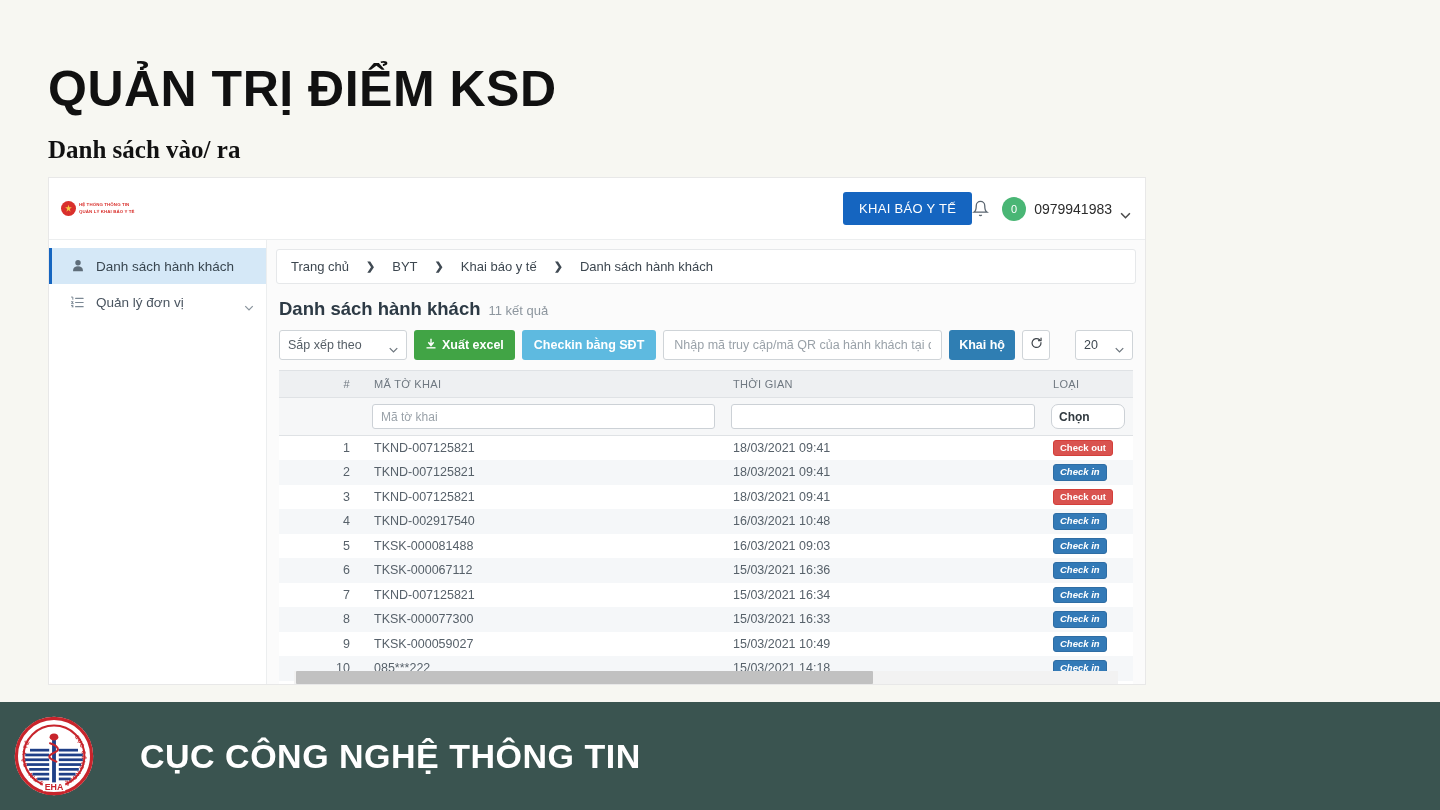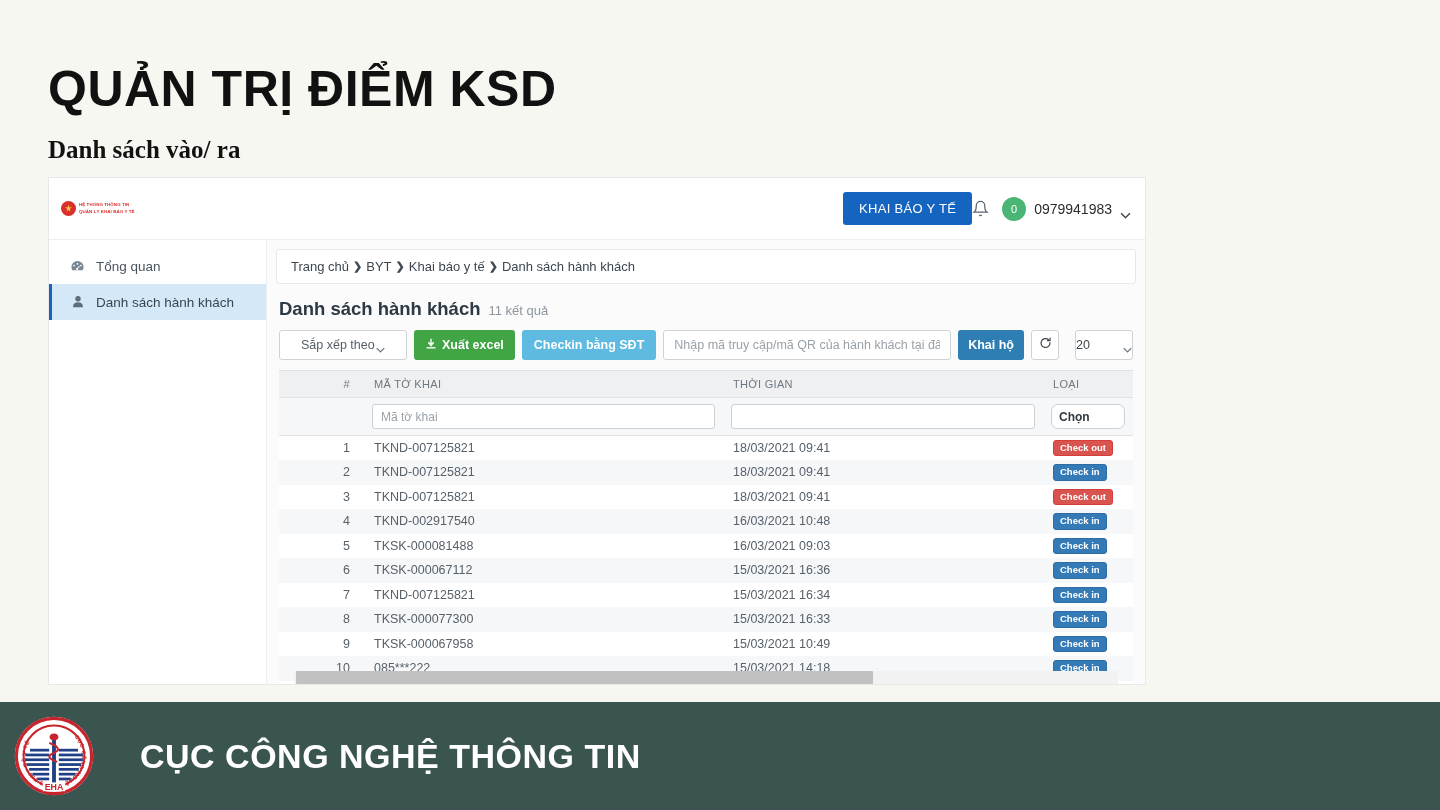--- a/index.html
+++ b/index.html
@@ -195,21 +195,21 @@
     flex-direction: column;
     min-width: 0;
   }
   .breadcrumb {
     background: #ffffff;
     border: 1px solid #e6e8ea;
     border-radius: 3px;
     height: 35px;
     display: flex;
     align-items: center;
-    gap: 4px;
+    gap: 17px;
     padding: 0 14px;
     font-size: 13px;
     color: #3d4750;
     flex: none;
   }
   .crumb { cursor: pointer; white-space: nowrap; }
   .crumb.last { cursor: default; }
   .crumb-sep { color: #404a53; font-size: 11px; font-weight: 700; }
 
   .page-title-row {
@@ -232,21 +232,21 @@
   }
   .select-sort {
     width: 128px; height: 30px;
     border: 1px solid #cfd4d8;
     border-radius: 3px;
     background: #ffffff;
     font-size: 12.5px;
     color: #555e66;
     display: flex;
     align-items: center;
-    padding: 0 21px;
+    padding: 0 8px;
     cursor: pointer;
   }
   .select-sort .sel-caret { margin-left: auto; width: 9px; height: 6px; color: #6d767e; }
   .btn-excel {
     height: 30px;
     background: #41a445;
     color: #fff;
     border: none; border-radius: 3px;
     font-size: 12.5px; font-weight: 700;
     padding: 0 11px;
@@ -289,28 +289,28 @@
     width: 28px; height: 30px;
     border: 1px solid #cfd4d8;
     border-radius: 3px;
     background: #fff;
     display: flex; align-items: center; justify-content: center;
     cursor: pointer;
     color: #41474d;
   }
   .select-page {
     width: 58px; height: 30px;
-    margin-left: 9px;
+    margin-left: 18px;
     border: 1px solid #cfd4d8;
     border-radius: 3px;
     background: #fff;
     font-size: 12.5px;
     color: #3d4750;
     display: flex; align-items: center;
-    padding: 0 0;
+    padding: 0 8px;
     cursor: pointer;
     justify-content: center;
   }
   .select-page .sel-caret { margin-left: auto; width: 9px; height: 6px; color: #6d767e; }
 
   
   .table-wrap { flex: 1; min-height: 0; position: relative; padding: 0 3px; }
   table.grid { width: 100%; border-collapse: collapse; table-layout: fixed; }
   table.grid th {
     background: #eef0f2;
@@ -371,21 +371,21 @@
   .badge {
     display: inline-block;
     font-size: 9.5px;
     font-weight: 700;
     color: #ffffff;
     border-radius: 3px;
     padding: 2px 6px 2.5px 6px;
     line-height: 1.05;
     white-space: nowrap;
   }
-  .badge.checkin { background: #337ab7; border: 1px solid #2e6da4; }
+  .badge.checkin { background: #337ab7; border: 1px solid #2e6da4; font-style: italic; }
   .badge.checkout { background: #d9534f; border: 1px solid #d43f3a; }
 
   
   .hscroll {
     flex: none;
     height: 17px;
     margin: 4px 3px 0 3px;
     background: #f2f2f2;
     border-top: 1px solid #e2e2e2;
     display: flex;
@@ -464,39 +464,45 @@
             </svg>
         </span>
       </div>
     </div>
   </div>
 
   <div class="app-body">
 
     <div class="sidebar">
 
-      <div class="nav-item">
-        <span class="nav-icon">
-          <svg viewBox="0 0 16 16" width="15" height="15" fill="currentColor">
-            <path d="M8 2a6.5 6.5 0 0 0-6.5 6.5c0 1.3.38 2.5 1.03 3.5h10.94A6.47 6.47 0 0 0 14.5 8.5 6.5 6.5 0 0 0 8 2zm0 2.2a.9.9 0 1 1 0 1.8.9.9 0 0 1 0-1.8zM4.4 6a.9.9 0 1 1 0 1.8.9.9 0 0 1 0-1.8zm7.2 0a.9.9 0 1 1 0 1.8.9.9 0 0 1 0-1.8zM10.6 7.6l-2 2.6a1.1 1.1 0 1 1-.9-.6l2.3-2.4z"></path>
-          </svg>
-        </span>
-        <span class="nav-label">Tổng quan</span>
-      </div>
 
       <div class="nav-item active">
         <span class="nav-icon">
           <svg viewBox="0 0 16 16" width="14" height="14" fill="currentColor">
             <circle cx="8" cy="4.3" r="3.1"></circle>
             <path d="M8 8.3c-3.1 0-5.6 1.9-5.6 4.2V14h11.2v-1.5c0-2.3-2.5-4.2-5.6-4.2z"></path>
           </svg>
         </span>
         <span class="nav-label">Danh sách hành khách</span>
       </div>
 
+      <div class="nav-item">
+        <span class="nav-icon">
+          <svg viewBox="0 0 16 16" width="15" height="15" fill="none" stroke="currentColor" stroke-width="1.3">
+            <path d="M6 3.5h8M6 8h8M6 12.5h8" stroke-linecap="round"></path>
+            <path d="M1.6 2.2h1.4v2.4M1.5 7.2h1.9L1.5 9.2h2M1.5 11.3h1.9l-1.4 1.3h1.4" stroke-width="1.05" stroke-linecap="round" stroke-linejoin="round"></path>
+          </svg>
+        </span>
+        <span class="nav-label">Quản lý đơn vị</span>
+        <span class="nav-caret">
+          <svg viewBox="0 0 12 8" width="10" height="6" fill="none" stroke="currentColor" stroke-width="1.7">
+              <path d="M1 1.5 6 6.5 11 1.5"></path>
+            </svg>
+        </span>
+      </div>
 
     </div>
 
     <div class="content">
 
       <div class="breadcrumb">
         <span class="crumb">Trang chủ</span>
         <span class="crumb-sep">❯</span>
         <span class="crumb">BYT</span>
         <span class="crumb-sep">❯</span>
@@ -621,21 +627,21 @@
                 <td class="cell"><span class="badge checkin">Check in</span></td>
               </tr>
               <tr class="data-row">
                 <td class="cell idx">8</td>
                 <td class="cell">TKSK-000077300</td>
                 <td class="cell">15/03/2021 16:33</td>
                 <td class="cell"><span class="badge checkin">Check in</span></td>
               </tr>
               <tr class="data-row">
                 <td class="cell idx">9</td>
-                <td class="cell">TKSK-000067958</td>
+                <td class="cell">TKSK-000059027</td>
                 <td class="cell">15/03/2021 10:49</td>
                 <td class="cell"><span class="badge checkin">Check in</span></td>
               </tr>
               <tr class="data-row">
                 <td class="cell idx">10</td>
                 <td class="cell">085***222</td>
                 <td class="cell">15/03/2021 14:18</td>
                 <td class="cell"><span class="badge checkin">Check in</span></td>
               </tr>
               <tr class="data-row">

